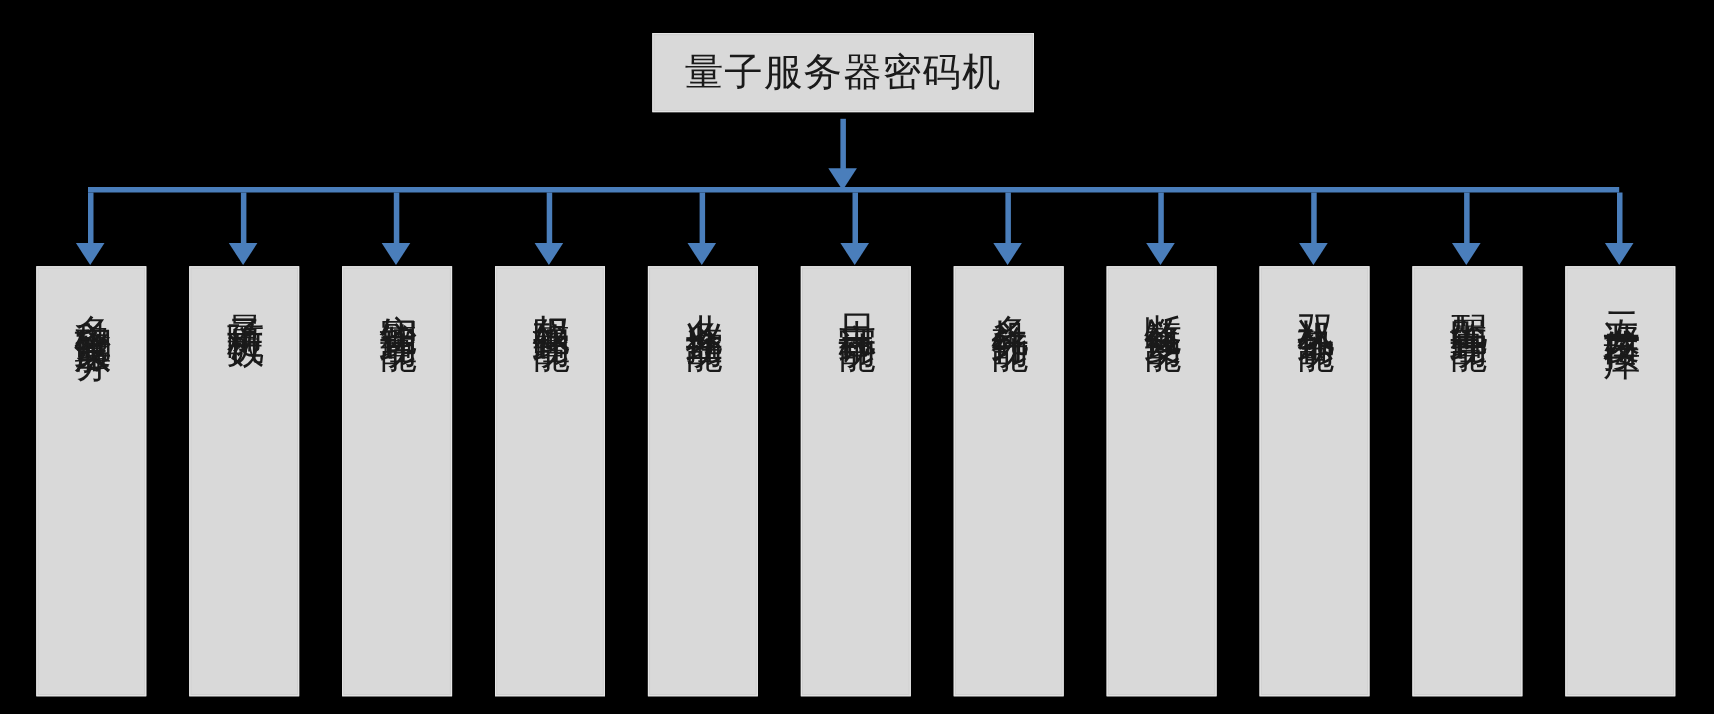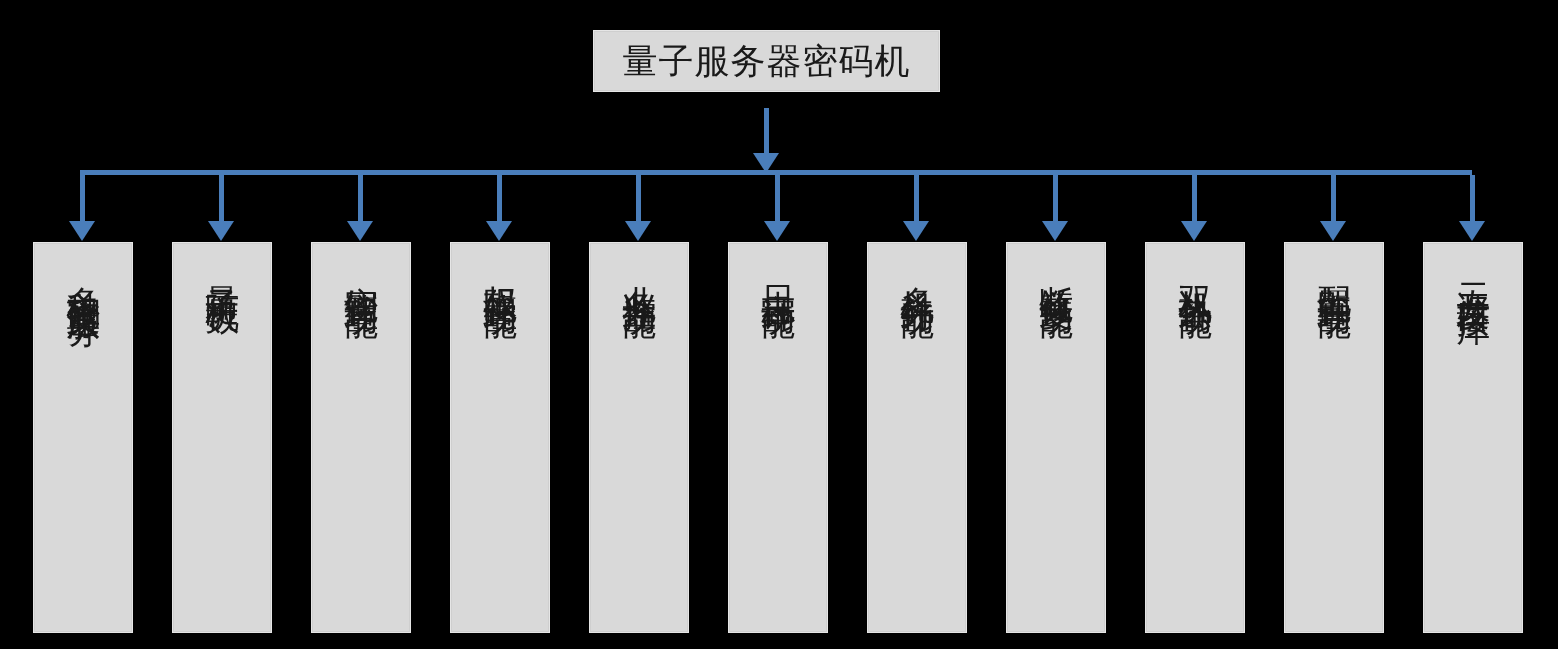--- a/index.html
+++ b/index.html
@@ -28,21 +28,21 @@
     box-shadow: inset 0 0 0 1px #cfcfcf;
     display: flex;
     align-items: flex-start;
     justify-content: center;
     color: #1a1a1a;
   }
   .node.root {
     left: 593px;
     top: 30px;
     width: 347px;
-    height: 62px;
+    height: 72px;
     align-items: center;
     justify-content: center;
   }
   .root-label {
     font-size: 35px;
     line-height: 1;
     letter-spacing: 1px;
     white-space: nowrap;
     font-family: "DejaVu Serif", "Liberation Serif", serif;
   }

